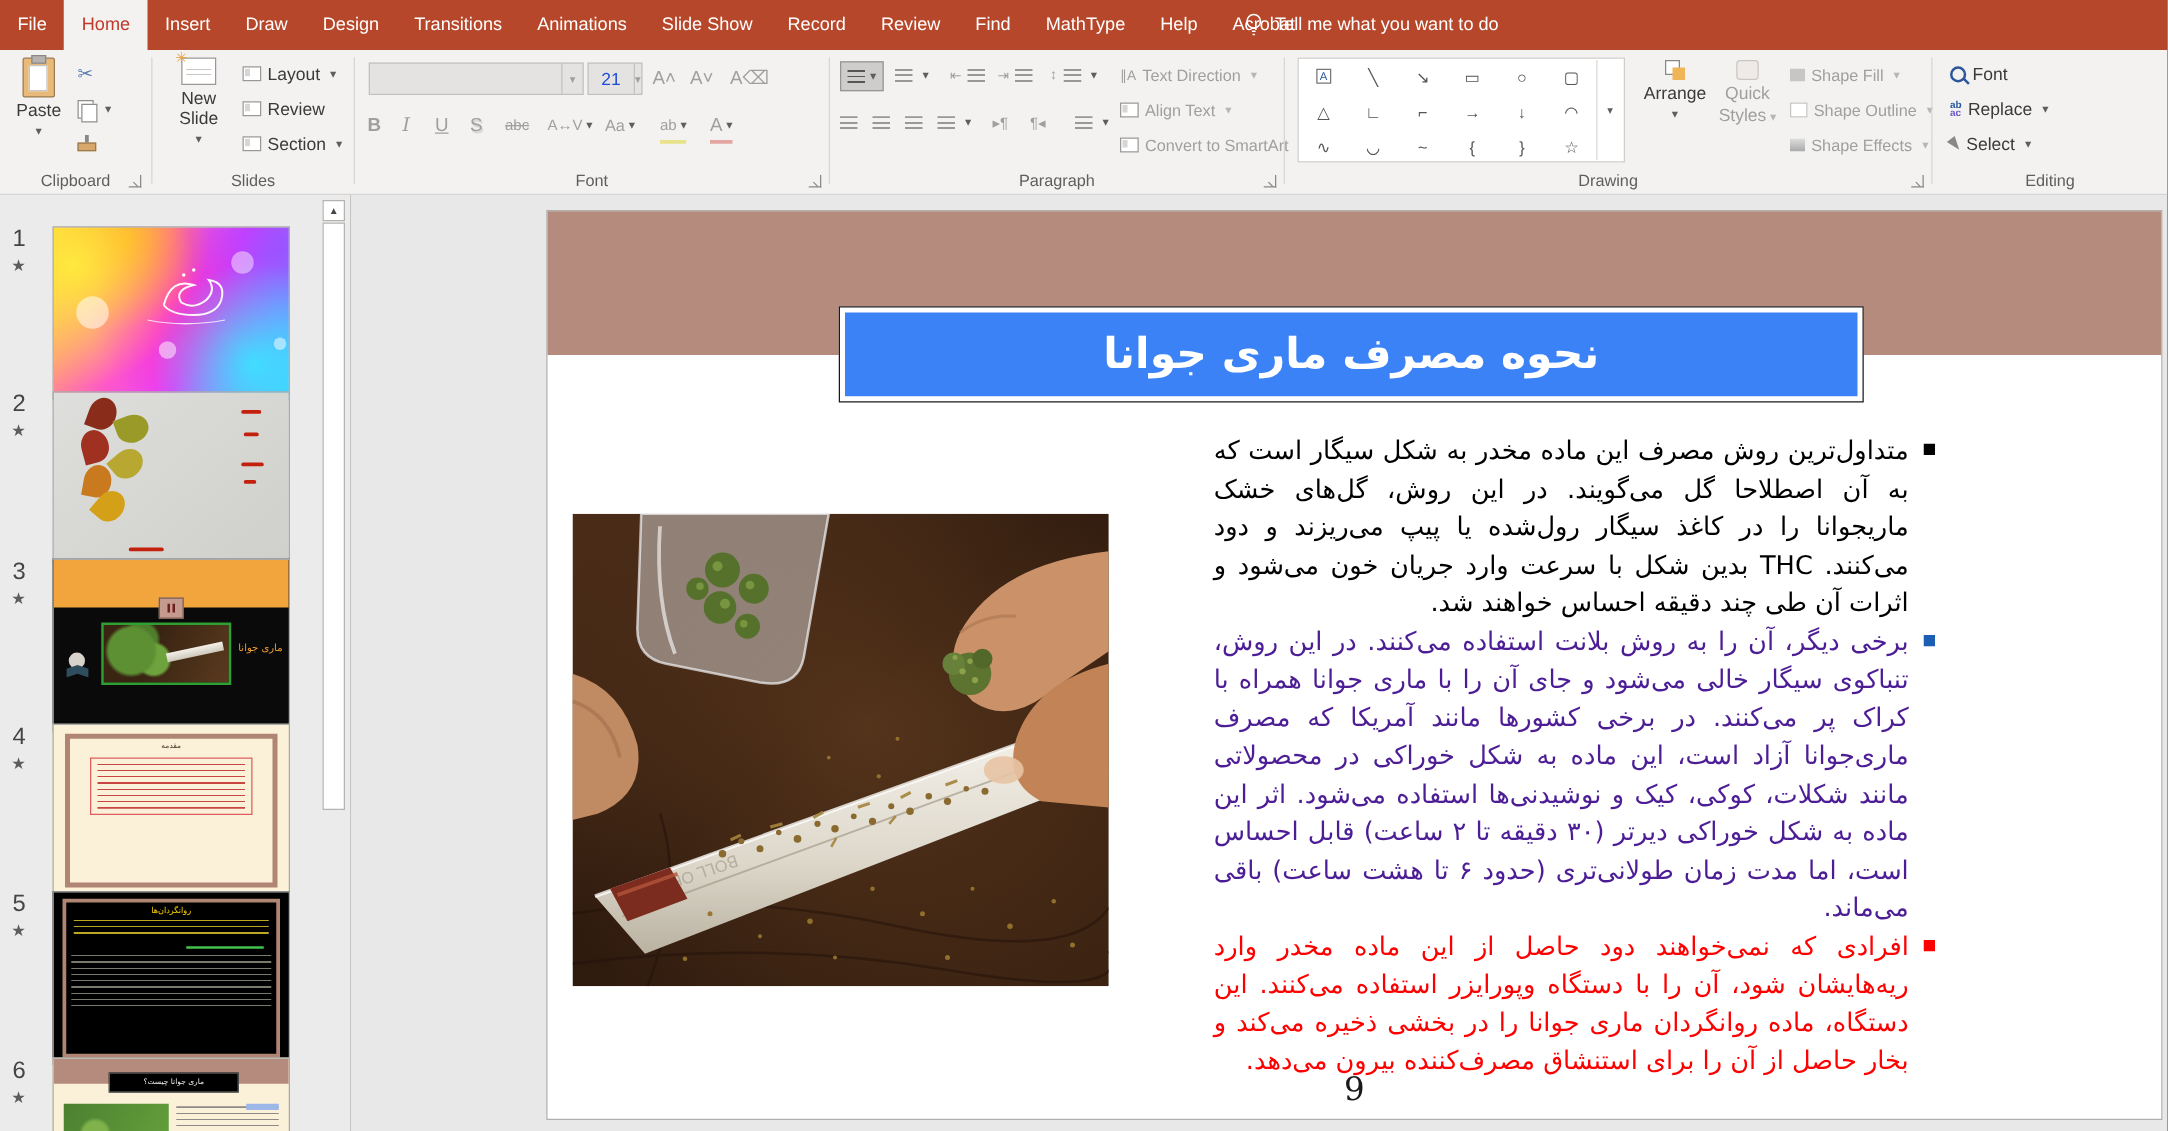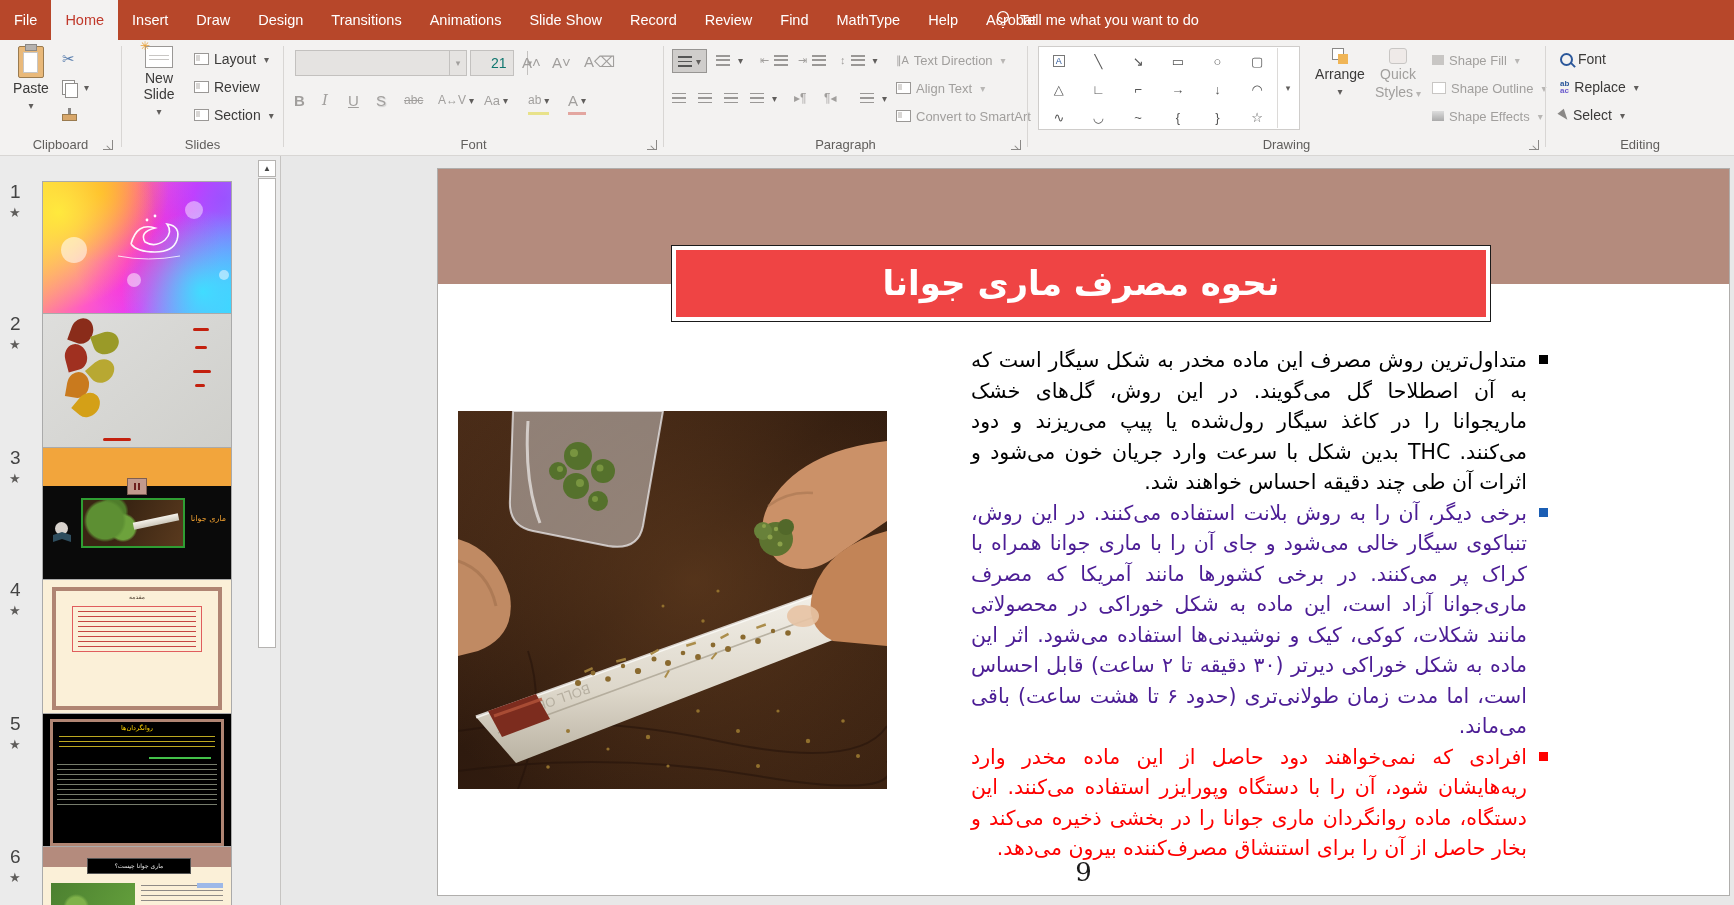--- a/index.html
+++ b/index.html
@@ -35,21 +35,21 @@
   .ico-paint{width:13px;height:5px;background:#d8a76a;border:1px solid #9a7b4f;position:relative;}
   .ico-paint::after{content:"";position:absolute;left:5px;top:-7px;width:3px;height:6px;background:#8a8886;}
   .ico-newslide{width:26px;height:20px;background:#fff;border:1px solid #9a9896;position:relative;}
   .ico-newslide::before{content:"✳";position:absolute;left:-6px;top:-9px;color:#e8a33d;font-size:12px;}
   .ico-newslide::after{content:"";position:absolute;left:3px;top:8px;right:3px;height:8px;
      background:repeating-linear-gradient(#c8c6c4 0 1px,transparent 1px 4px);}
   .ico-box{width:13px;height:10px;border:1px solid #9a9896;background:#fff;position:relative;}
   .ico-box::after{content:"";position:absolute;left:1px;top:1px;width:4px;height:6px;background:#d8d6d4;}
   .combo{position:absolute;height:24px;border:1px solid #c3c1bf;background:#e5e3e1;display:flex;align-items:center;}
   .combo .arrowbox{margin-left:auto;width:16px;height:100%;border-left:1px solid #c3c1bf;display:flex;align-items:center;justify-content:center;color:#a19f9d;font-size:9px;}
-  .combo .val{padding:0 20px;font-size:14px;color:#0f766e;}
+  .combo .val{padding:0 10px;font-size:14px;color:#1d4ed8;}
   .fbtn{position:absolute;font-size:15px;color:#a19f9d;height:24px;display:flex;align-items:center;}
   .lines-ico{display:inline-block;width:14px;height:11px;
      background:repeating-linear-gradient(#9a9896 0 1.5px,transparent 1.5px 4.5px);}
   .lines-ico.dark{background:repeating-linear-gradient(#555 0 1.5px,transparent 1.5px 4.5px);}
   .bulbtn{position:absolute;display:flex;align-items:center;gap:4px;background:#cfcdcb;border:1px solid #979593;padding:2px 5px;height:24px;box-sizing:border-box;}
   .ico-find{width:9px;height:9px;border:2px solid #2b579a;border-radius:50%;position:relative;display:inline-block;}
   .ico-find::after{content:"";position:absolute;width:2px;height:6px;background:#2b579a;right:-3px;bottom:-4px;transform:rotate(-45deg);}
   .ico-replace{display:inline-block;font-size:8px;line-height:7px;color:#2b579a;font-weight:bold;}
   .ico-replace b{color:#6a5acd;}
   .ico-select{width:0;height:0;border-left:4px solid transparent;border-right:4px solid transparent;border-top:11px solid #8a8886;transform:rotate(-38deg);display:inline-block;}
@@ -126,21 +126,21 @@
                 radial-gradient(circle at 65% 55%, #5d9136 0 14%, transparent 18%),
                 linear-gradient(120deg,#4c8030,#6aa83f);}
   .t6text{position:absolute;left:98px;right:8px;top:38px;height:40px;background:repeating-linear-gradient(rgba(70,70,80,.6) 0 1px,transparent 1px 5px);}
   .t6tag{position:absolute;right:8px;top:36px;width:26px;height:5px;background:#9db8e8;}
 
   
   .canvas{position:absolute;left:281px;top:156px;width:1453px;height:749px;background:#e8e8e8;}
   .slide{position:absolute;left:156px;top:12px;width:1291px;height:726px;background:#fff;border:1px solid #b0aeac;box-sizing:content-box;}
   .band{position:absolute;left:0;top:0;width:100%;height:115px;background:#b48b7d;}
   .titlebox{position:absolute;left:233px;top:76px;width:820px;height:77px;box-sizing:border-box;border:1px solid #1a1a1a;background:#fff;padding:4px;}
-  .titlebox .inner{width:100%;height:100%;background:#ef4444;color:#fff;text-align:center;
+  .titlebox .inner{width:100%;height:100%;background:#3b82f6;color:#fff;text-align:center;
       font-family:"DejaVu Sans",sans-serif;font-weight:bold;font-size:34px;line-height:66px;}
   .photo{position:absolute;left:20px;top:242px;width:429px;height:378px;}
   .slide-text{position:absolute;top:176px;right:176px;width:582px;margin:0;padding:0;list-style:none;
       direction:rtl;text-align:justify;font-family:"DejaVu Sans",sans-serif;font-size:20.5px;line-height:30.5px;}
   .slide-text li{position:relative;padding-right:26px;margin:0;}
   .bullet{position:absolute;right:5px;top:10px;width:9px;height:9px;}
   .c0{color:#000;} .c0 .bullet{background:#000;}
   .c1{color:#4c1d95;} .c1 .bullet{background:#1b5eb4;}
   .c2{color:#fe0000;} .c2 .bullet{background:#fe0000;}
   .pagenum{position:absolute;left:0;top:688px;width:100%;text-align:center;

